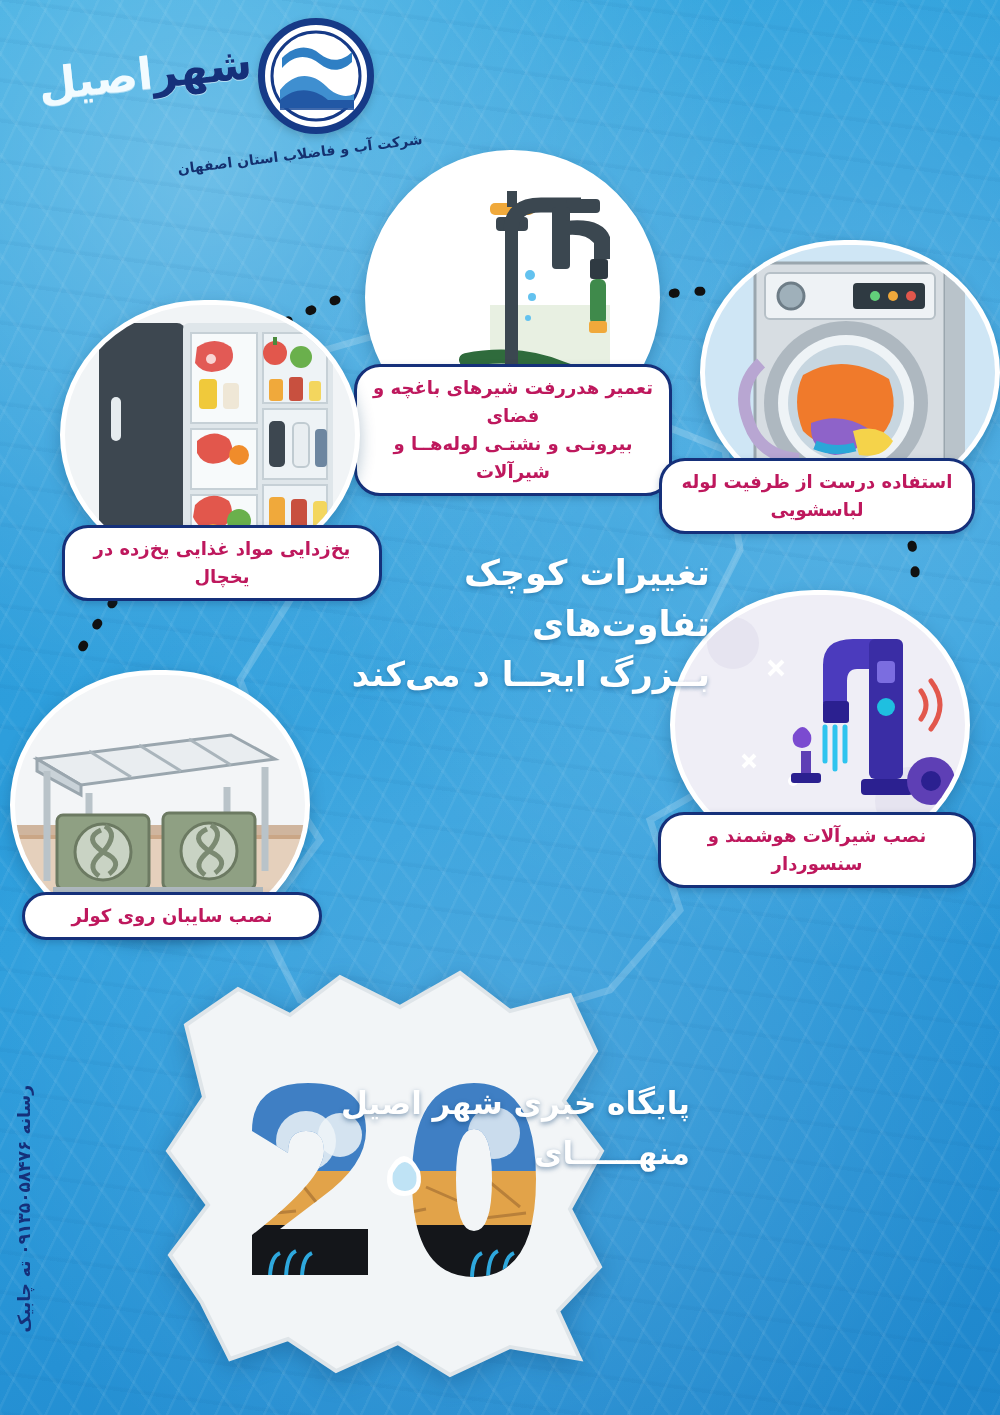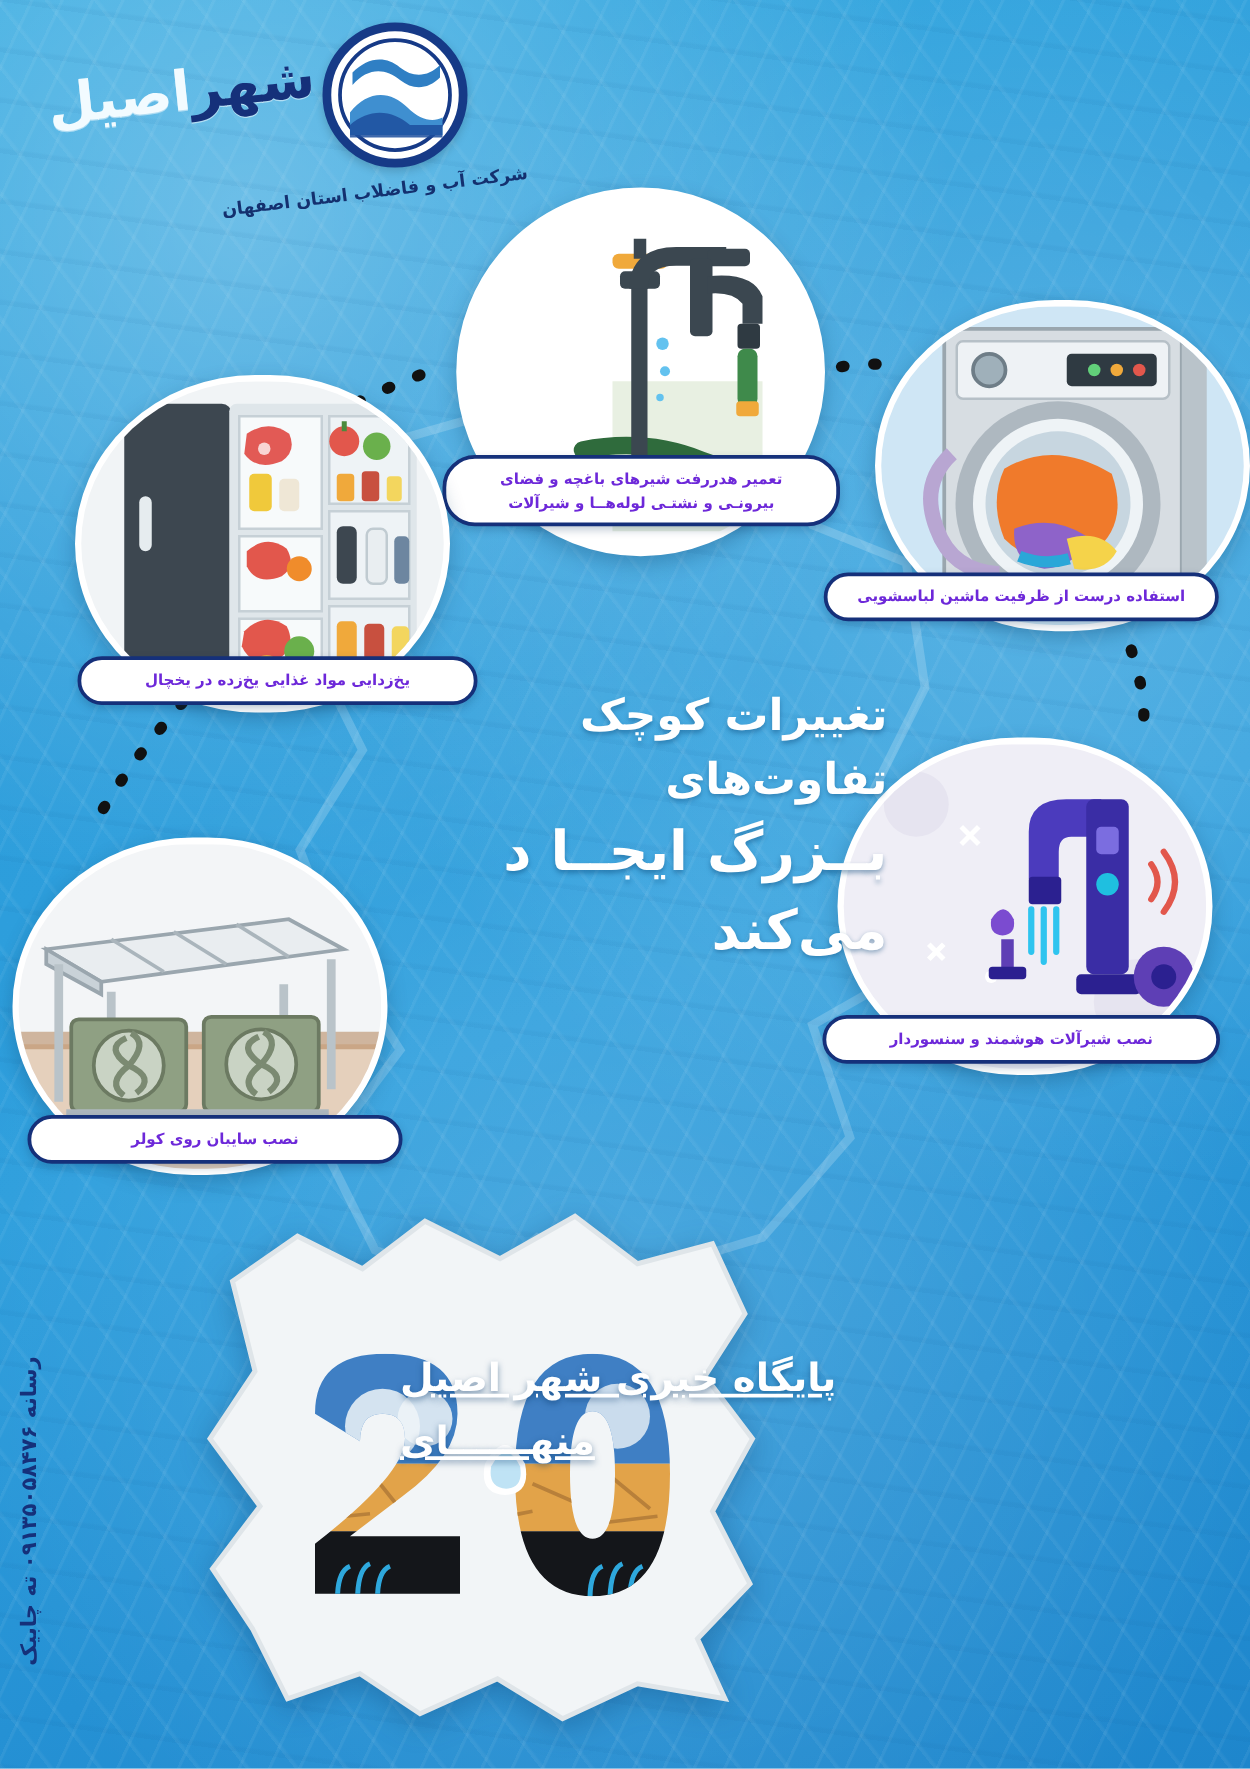--- a/index.html
+++ b/index.html
@@ -68,41 +68,41 @@
   }
 
   
   .headline{
     position:absolute; right:290px; top:548px; width:430px;
     color:#ffffff;
     font-weight:700; line-height:1.45;
     text-shadow: 0 2px 4px rgba(12,70,120,.45);
   }
   .headline .l1{ font-size:35px; display:block; }
-  .headline .l2{ font-size:44px; display:block; letter-spacing:2px;}
+  .headline .l2{ font-size:34px; display:block; letter-spacing:2px;}
 
   
   .node{ position:absolute; }
   .bubble{
     border-radius:50%;
     background:#ffffff;
     border:5px solid #ffffff;
     overflow:hidden;
     box-shadow: 0 6px 16px rgba(9,58,100,.30);
     position:relative;
   }
   .cap{
     position:absolute;
     background:#ffffff;
     border:3px solid #15307a;
     border-radius:26px;
     padding:7px 14px;
-    color:#6d28d9;
+    color:#be185d;
     font-weight:700;
-    font-size:12px;
+    font-size:18px;
     line-height:1.55;
     text-align:center;
     white-space:pre-line;
     box-shadow:0 3px 7px rgba(10,50,90,.25);
   }
 
   
   #node-tap      { right:340px; top:150px; }
   #node-tap .bubble{ width:295px; height:295px; }
   #node-tap .cap { right:-12px; top:214px; width:318px; }
@@ -128,24 +128,23 @@
   
   .torn{
     position:absolute; left:150px; top:955px; width:470px; height:430px;
     filter: drop-shadow(0 6px 12px rgba(10,60,110,.35));
   }
   .num-20{
     position:absolute; left:236px; top:1075px; width:320px; height:210px;
   }
   .bottom-text{
     position:absolute; right:310px; top:1078px; width:370px;
-    text-align:left; color:#ffffff; font-weight:700; font-size:31px;
+    text-align:right; color:#ffffff; font-weight:700; font-size:31px;
     line-height:1.62;
     text-shadow: 0 2px 5px rgba(10,60,110,.5);
-    text-decoration: underline;
   }
   .bottom-text span{ display:block; }
   .bottom-text .spaced{ letter-spacing:7px; }
 
   .side-contact{
     position:absolute; left:14px; top:1085px;
     color:#15307a; font-weight:700; font-size:17px;
     writing-mode: vertical-rl; text-orientation: mixed;
     transform: rotate(180deg);
     letter-spacing:1px;
@@ -230,21 +229,21 @@
         <circle cx="143" cy="158" r="68" fill="#eef3f6"></circle>
         <circle cx="143" cy="158" r="58" fill="#c7d6e0"></circle>
         <path d="M100 130 q40 -24 86 4 q14 40 -14 62 q-44 18 -72 -10 q-12 -30 0 -56" fill="#f07a2b"></path>
         <path d="M108 178 q30 -12 58 6 q-6 24 -34 26 q-26 -4 -24 -32" fill="#8e63c9"></path>
         <path d="M150 186 q26 -8 40 10 q-10 18 -34 14" fill="#f5d34a"></path>
         <path d="M112 200 q20 8 40 2" stroke="#2aa7d8" stroke-width="9" fill="none"></path>
         <path d="M58 118 q-26 24 -12 60 q12 34 50 36" fill="none" stroke="#b8a6d2" stroke-width="12"></path>
         <rect x="242" y="18" width="20" height="225" fill="#b9c3ca"></rect>
       </svg>
     </div>
-    <div class="cap">استفاده درست از ظرفیت ماشین لباسشویی</div>
+    <div class="cap">استفاده درست از ظرفیت لوله لباسشویی</div>
   </div>
 
   <div class="node" id="node-fridge">
     <div class="bubble">
       <svg width="292" height="262" viewBox="0 0 292 262" aria-hidden="true">
         <rect width="292" height="262" fill="#f1f4f6"></rect>
         <rect x="36" y="18" width="86" height="226" rx="8" fill="#3d4750"></rect>
         <rect x="48" y="92" width="10" height="44" rx="5" fill="#e6ecef"></rect>
         <rect x="120" y="18" width="150" height="226" rx="6" fill="#dfe6ea"></rect>
         <rect x="128" y="28" width="66" height="90" fill="#f7fafb" stroke="#c6d0d6" stroke-width="2"></rect>

